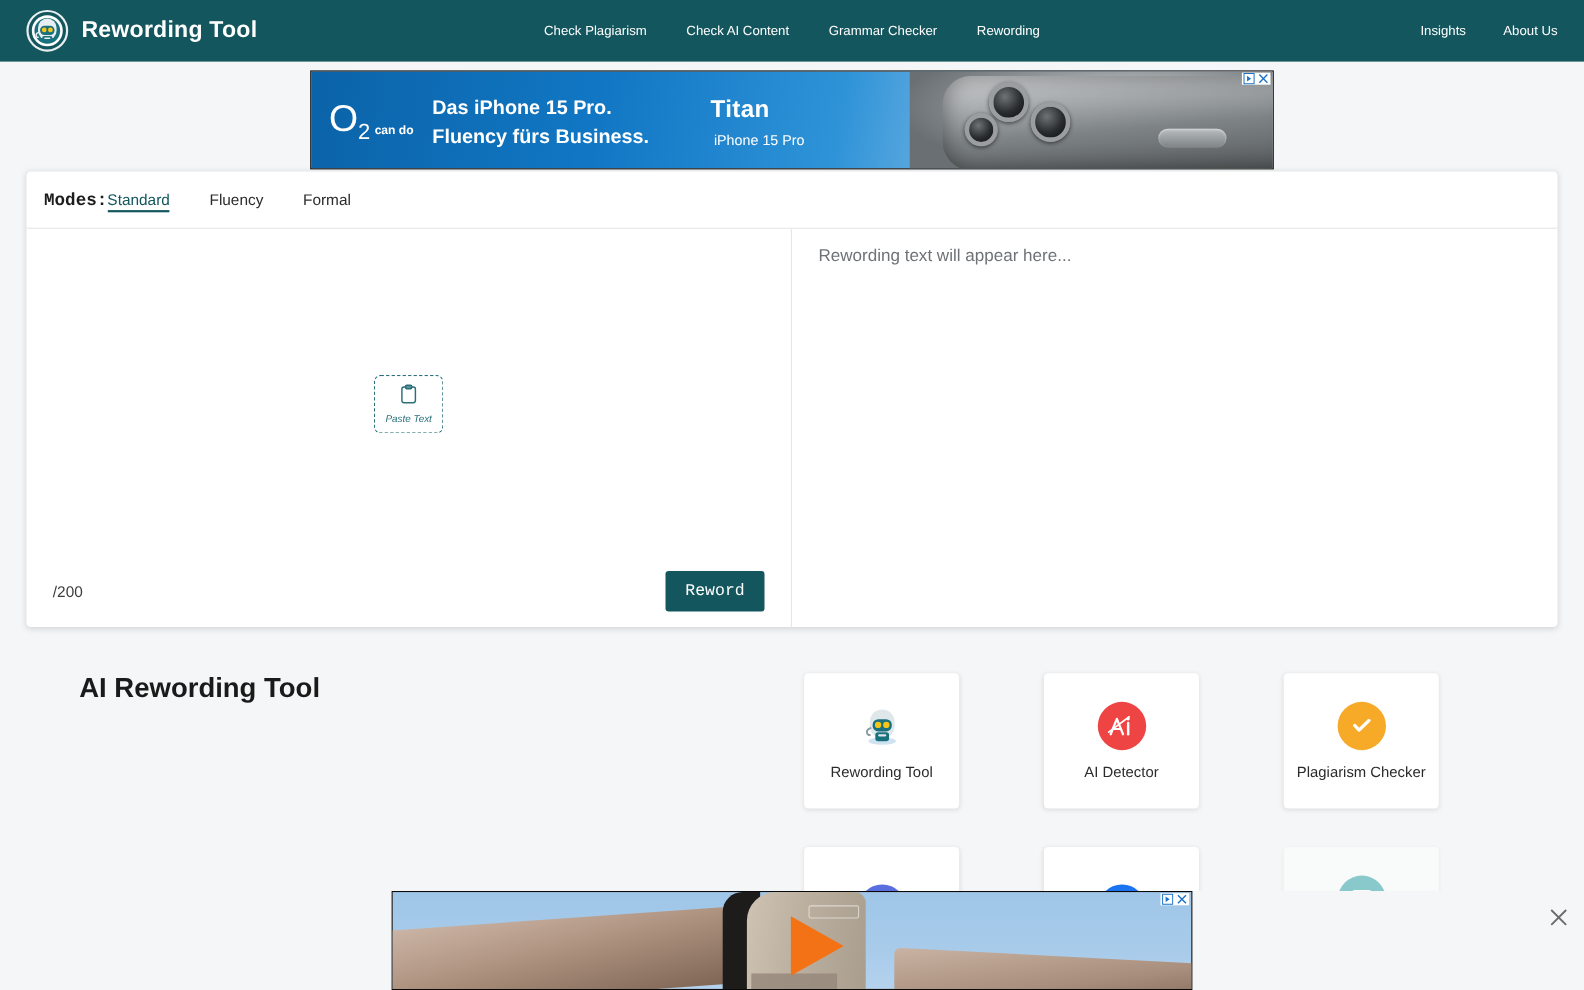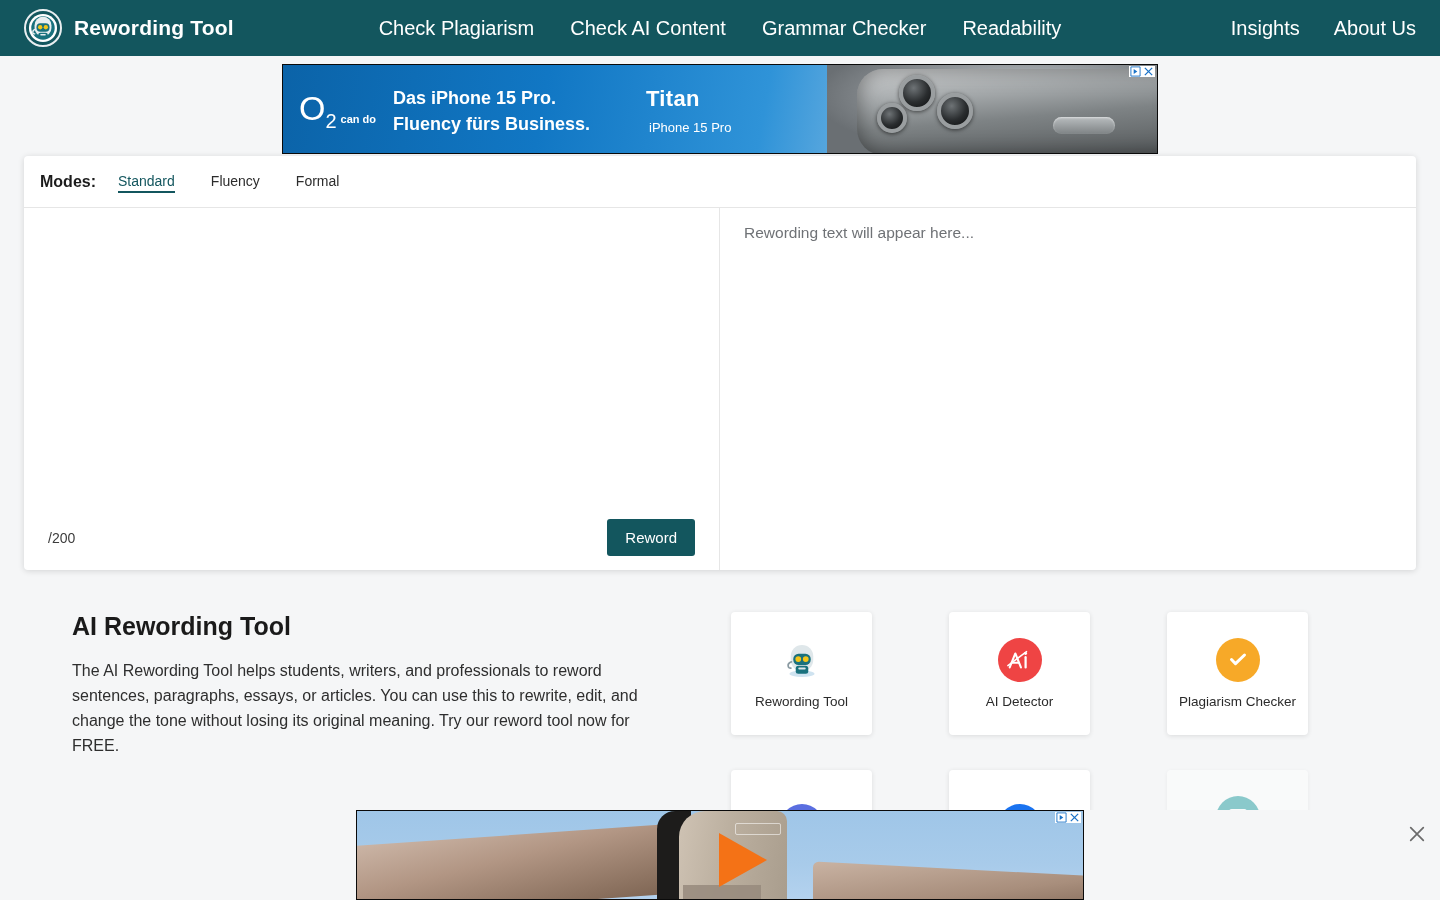--- a/index.html
+++ b/index.html
@@ -40,21 +40,21 @@
     position: absolute;
     left: 50%; transform: translateX(-50%);
     display: flex; align-items: center; gap: 36px;
   }
   .nav-right {
     margin-left: auto;
     display: flex; align-items: center; gap: 34px;
   }
   .nav-link {
     color: #ffffff;
-    font-size: 20px;
+    font-size: 12px;
     text-decoration: none;
     white-space: nowrap;
     cursor: pointer;
   }
 
   
   .ad-top-wrap {
     height: 92px;
     display: flex; align-items: flex-start; justify-content: center;
     padding-top: 8px;
@@ -129,21 +129,21 @@
     display: flex; flex-direction: column;
     overflow: hidden;
   }
   .modes-bar {
     height: 52px;
     display: flex; align-items: center; gap: 0;
     padding: 0 16px;
     border-bottom: 1px solid #e6e6e6;
   }
   .modes-label {
-    font-size: 16px; font-weight: 700; color: #1c1c1c; margin-right: 22px;
+    font-size: 16px; font-weight: 700; color: #1c1c1c; margin-right: 0; font-family: Liberation Mono, monospace;
   }
   .mode-tab {
     font-size: 14px; color: #2c2c2c;
     padding: 2px 0; margin-right: 36px;
     cursor: pointer;
     border-bottom: 2px solid transparent;
   }
   .mode-tab.active {
     color: #13565e;
     border-bottom-color: #13565e;
@@ -182,21 +182,21 @@
     position: absolute; left: 24px; right: 24px; bottom: 14px;
     display: flex; align-items: center; justify-content: space-between;
   }
   .counter { font-size: 14px; color: #3c3c3c; }
   .reword-btn {
     background: #13565e; color: #fff;
     border: none; border-radius: 3px;
     font-size: 15px;
     padding: 10px 18px;
     cursor: pointer;
-    font-family: Liberation Sans, sans-serif;
+    font-family: Liberation Mono, monospace;
   }
 
   
   .content {
     display: flex;
     padding: 42px 24px 0 24px;
     gap: 24px;
   }
   .content-left { width: 640px; padding-left: 48px; }
   .content-title {
@@ -327,21 +327,21 @@
         <path d="M7.5 17.5c-1.6.6-2.6 2-2.3 3.4.2 1 1.1 1.6 2 1.3" stroke="#e9eef0" stroke-width="1.4" fill="none" stroke-linecap="round"></path>
       </svg>
     </div>
     <span class="brand-title">Rewording Tool</span>
   </div>
 
   <nav class="nav-center">
     <a class="nav-link">Check Plagiarism</a>
     <a class="nav-link">Check AI Content</a>
     <a class="nav-link">Grammar Checker</a>
-    <a class="nav-link">Readability</a>
+    <a class="nav-link">Rewording</a>
   </nav>
 
   <nav class="nav-right">
     <a class="nav-link">Insights</a>
     <a class="nav-link">About Us</a>
   </nav>
 </div>
 
 <div class="ad-top-wrap">
   <div class="ad-top">
@@ -385,36 +385,46 @@
 <div class="tool-card">
   <div class="modes-bar">
     <span class="modes-label">Modes:</span>
     <span class="mode-tab active">Standard</span>
     <span class="mode-tab">Fluency</span>
     <span class="mode-tab">Formal</span>
   </div>
 
   <div class="editor-row">
     <div class="editor-pane left">
+      <div class="paste-wrap">
+        <div class="paste-btn">
+          <span>
+            <svg width="17" height="19" viewBox="0 0 18 20">
+              <rect x="2.5" y="3" width="13" height="15" rx="2" fill="none" stroke="#2a6f79" stroke-width="1.4"></rect>
+              <rect x="6" y="1.2" width="6" height="3.4" rx="1.2" fill="none" stroke="#2a6f79" stroke-width="1.4"></rect>
+            </svg>
+          </span>
+          <span class="lbl">Paste Text</span>
+        </div>
+      </div>
       <div class="editor-footer">
         <span class="counter">/200</span>
         <button class="reword-btn">Reword</button>
       </div>
     </div>
 
     <div class="editor-pane right">
       <div class="placeholder">Rewording text will appear here...</div>
     </div>
   </div>
 </div>
 
 <div class="content">
   <div class="content-left">
     <h1 class="content-title">AI Rewording Tool</h1>
-    <p class="content-text">The AI Rewording Tool helps students, writers, and professionals to reword sentences, paragraphs, essays, or articles. You can use this to rewrite, edit, and change the tone without losing its original meaning. Try our reword tool now for FREE.</p>
   </div>
 
   <div class="cards-grid">
 
     <div class="tile">
       <div class="tile-icon">
         <svg width="40" height="40" viewBox="0 0 32 32">
           <ellipse cx="16" cy="27" rx="10" ry="2.6" fill="#cfe3f0"></ellipse>
           <path d="M7 13a9 9 0 0 1 18 0v3a9 9 0 0 1-18 0z" fill="#dfe7ea"></path>
           <rect x="9" y="11" width="14" height="9" rx="4.2" fill="#19717d"></rect>

